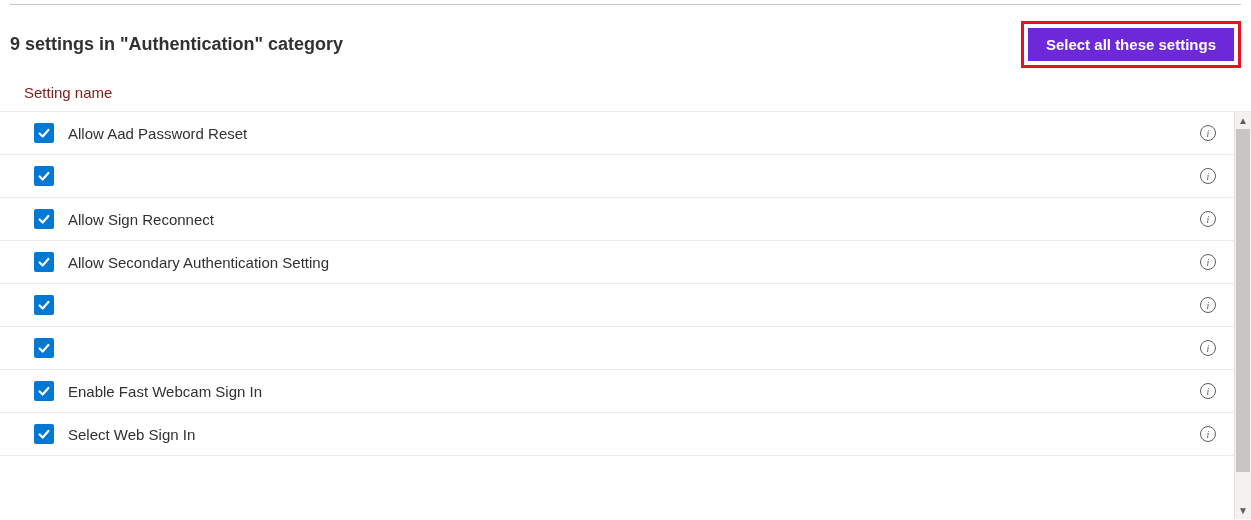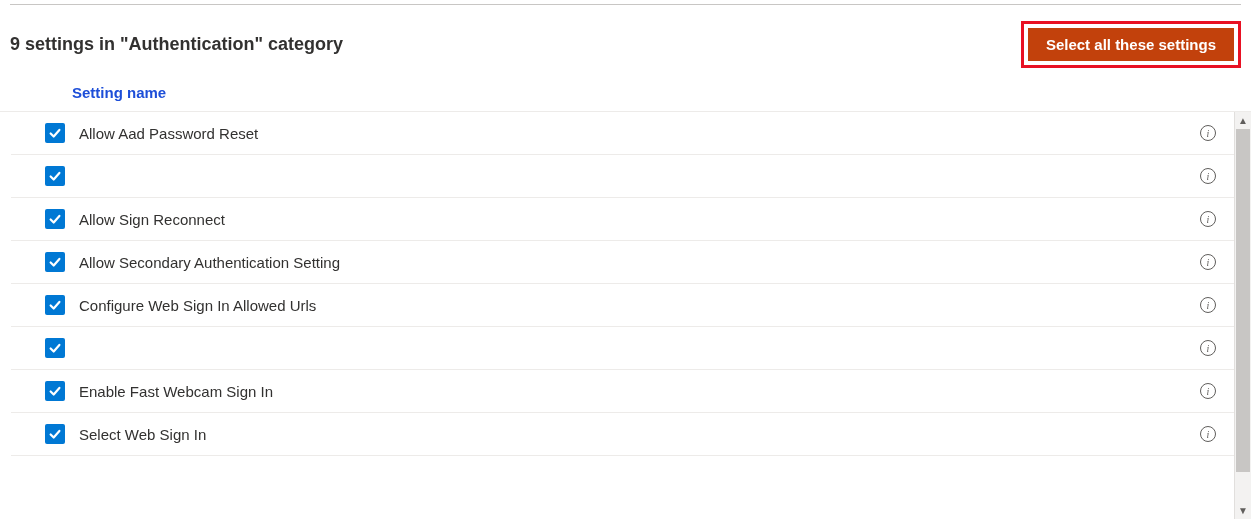--- a/index.html
+++ b/index.html
@@ -30,52 +30,50 @@
       font-size: 18px;
       font-weight: 600;
       color: #323130;
     }
     .select-all-wrap {
       border: 3px solid #e81123;
       padding: 4px;
       display: inline-block;
     }
     .select-all-btn {
-      background: #c2410c;
+      background: #6d28d9;
       color: #fff;
       border: none;
       font-size: 15px;
       font-weight: 600;
       padding: 8px 18px;
       cursor: pointer;
       font-family: inherit;
     }
     .col-header {
       font-size: 15px;
-      font-weight: 700;
+      font-weight: 400;
       padding: 4px 10px 10px 24px;
-      color: #1d4ed8;
-      margin-left: 48px;
+      color: #7f1d1d;
     }
     .list-area {
       display: flex;
       border-top: 1px solid #edebe9;
       height: 408px;
     }
     .list-scroll {
       flex: 1;
       overflow-y: hidden;
     }
     .setting-row {
       display: flex;
       align-items: center;
       justify-content: space-between;
       padding: 11px 18px 11px 34px;
       border-bottom: 1px solid #edebe9;
-      margin-left: 11px;
     }
     .row-left {
       display: flex;
       align-items: center;
       gap: 14px;
     }
     .checkbox {
       width: 20px;
       height: 20px;
       background: #0078d4;
@@ -199,21 +197,20 @@
         </div>
         <div class="info-icon">i</div>
       </div>
       <div class="setting-row">
         <div class="row-left">
           <div class="checkbox">
             <svg viewBox="0 0 16 16" fill="none" stroke="#fff" stroke-width="2.5" stroke-linecap="round" stroke-linejoin="round">
               <polyline points="3,8.5 6.5,12 13,4.5"></polyline>
             </svg>
           </div>
-          <span class="setting-label">Configure Web Sign In Allowed Urls</span>
         </div>
         <div class="info-icon">i</div>
       </div>
       <div class="setting-row">
         <div class="row-left">
           <div class="checkbox">
             <svg viewBox="0 0 16 16" fill="none" stroke="#fff" stroke-width="2.5" stroke-linecap="round" stroke-linejoin="round">
               <polyline points="3,8.5 6.5,12 13,4.5"></polyline>
             </svg>
           </div>

